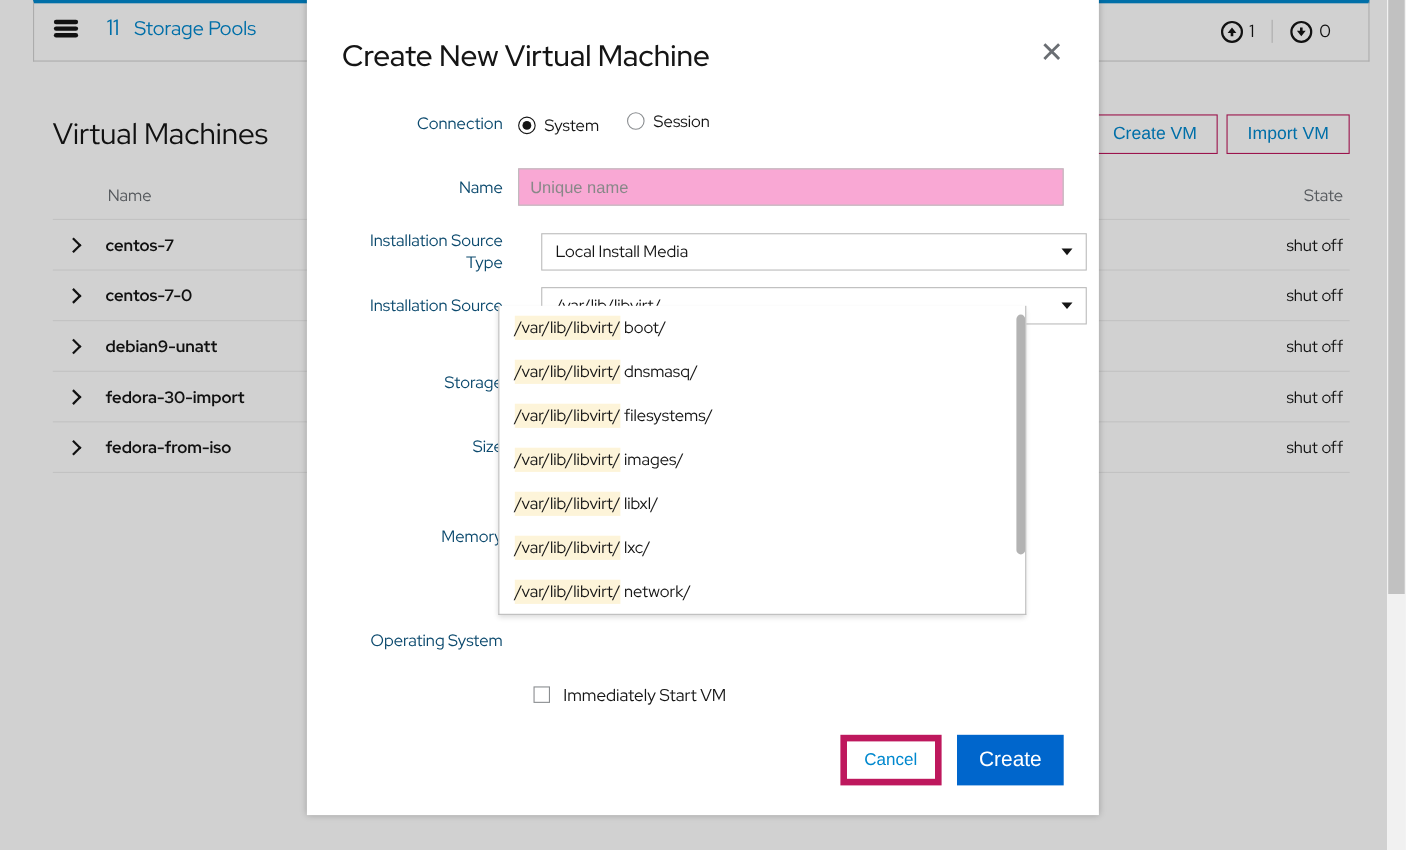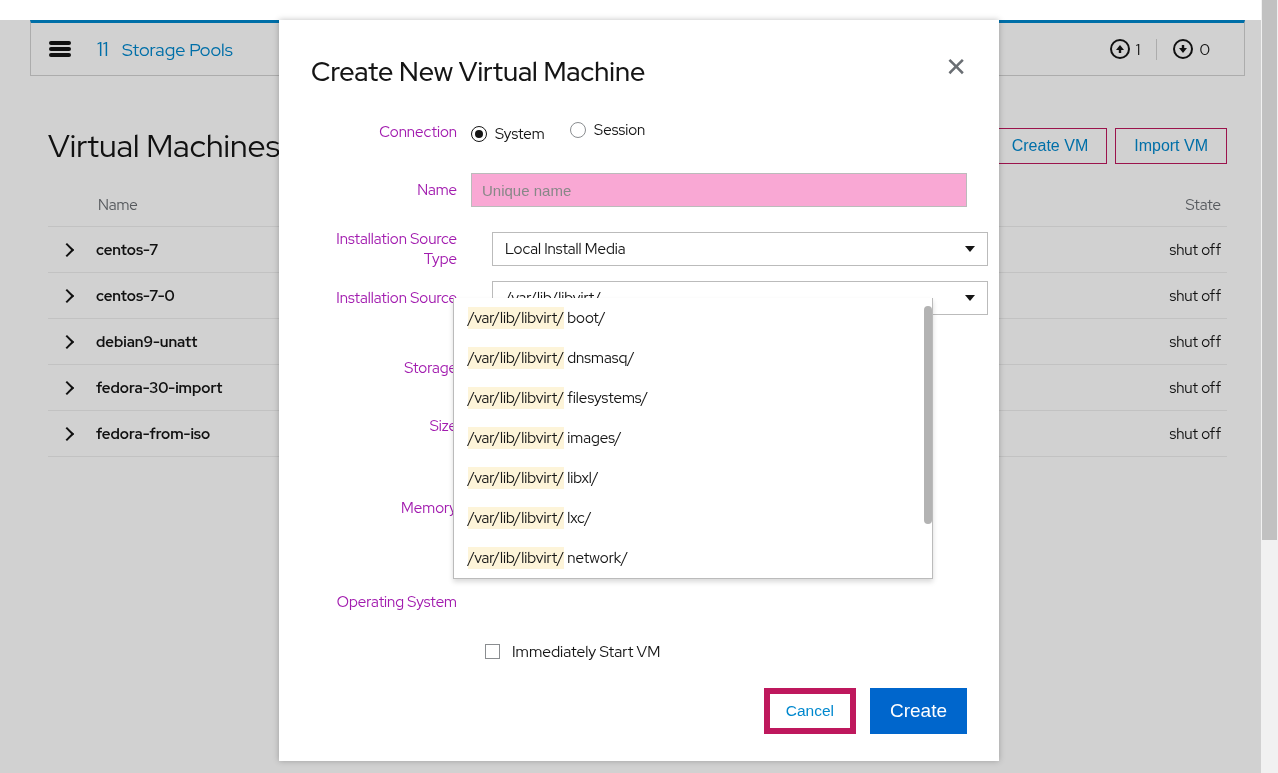--- a/index.html
+++ b/index.html
@@ -26,27 +26,26 @@
   .vscroll-thumb {
     position: absolute;
     top: 0; left: 1px; width: 15px; height: 540px;
     background: #c1c1c1;
     border-radius: 0;
   }
 
   
   .topbar {
     display: flex;
-    align-items: center;
+    align-items: flex-end;
     height: 56px;
-    margin-top: 20px;
     border: 1px solid #d2d2d2;
     border-top: 3px solid #0088ce;
     background: #fff;
-    padding: 0 18px;
+    padding: 16px 18px;
     justify-content: space-between;
   }
   .topbar-left { display: flex; align-items: center; gap: 16px; }
   .db-icon {
     width: 24px; height: 20px;
     display: inline-block;
   }
   .db-bar { display:block; width:22px; height:4px; background:#151515; border-radius:2px; margin:2px 0;}
   .pools-count { color:#0088ce; font-weight:400; font-size:20px; margin-left:8px;}
   .pools-link { color:#0088ce; font-size:18px; }
@@ -60,21 +59,21 @@
   .circ svg { display:block; }
 
   
   .vm-header {
     display:flex;
     align-items:center;
     justify-content:space-between;
     margin-top: 48px;
     padding: 0 18px;
   }
-  .vm-title { font-size:32px; font-weight:400; }
+  .vm-title { font-size:27px; font-weight:400; }
   .vm-actions { display:flex; gap:8px; }
   .btn-outline {
     border:1px solid #be185d; color:#0088ce; background:#fff;
     padding:8px 18px; font-size:16px; cursor:pointer;
   }
 
   
   .vm-table { margin: 16px 18px 0 18px; }
   .vm-thead {
     display:flex; align-items:center; height:44px;
@@ -111,21 +110,21 @@
   }
   .modal-head { display:flex; justify-content:space-between; align-items:flex-start; }
   .modal-title { font-size:27px; font-weight:500; }
   .close-x { font-size:26px; color:#6a6e73; cursor:pointer; line-height:1; user-select:none;}
 
   .form { margin-top:24px; }
   .frow { display:flex; align-items:center; min-height:38px; margin-bottom:20px; }
   .frow.tight { margin-bottom:6px; }
   .flabel {
     width:160px; text-align:right; padding-right:14px;
-    font-size:15px; color:#a21caf;
+    font-size:15px; color:#0c4a6e;
   }
   .fctrl { flex:1; position:relative; }
 
   .radio { display:inline-flex; align-items:center; gap:8px; margin-right:22px; font-size:15px;}
   .r-outer { width:16px; height:16px; border:1.5px solid #151515; border-radius:50%; display:flex; align-items:center; justify-content:center;}
   .r-outer.unchecked { border-color:#8a8d90; }
   .r-inner { width:8px; height:8px; background:#151515; border-radius:50%; }
 
   .tinput {
     width:100%; height:34px; border:1px solid #bbb; padding:0 10px;

